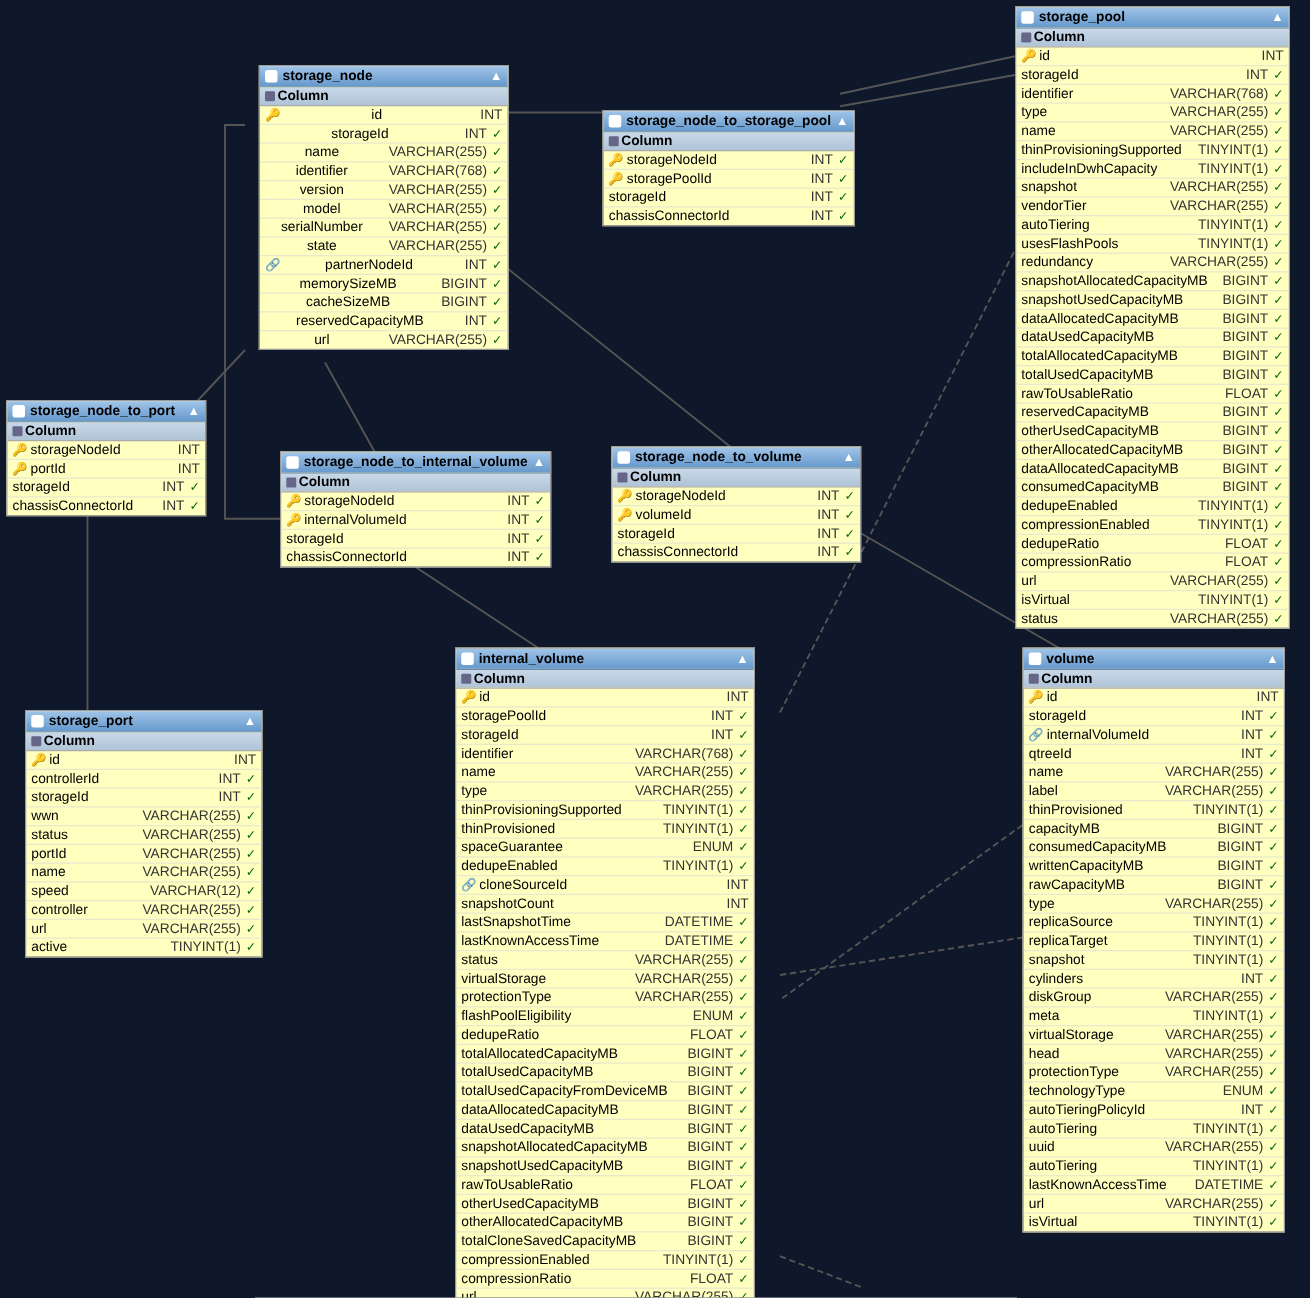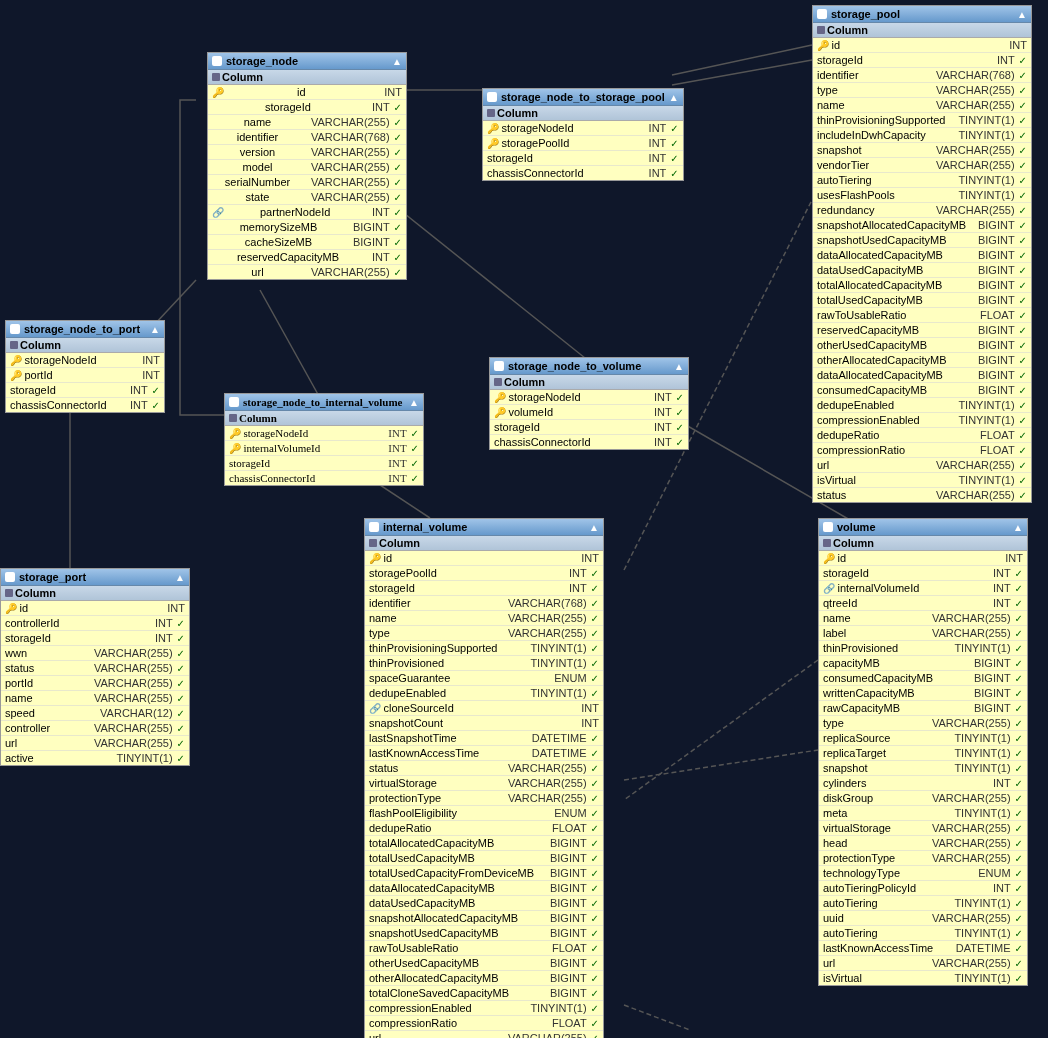--- a/index.html
+++ b/index.html
@@ -446,21 +446,21 @@
         <span class="row-type">INT</span>
         <span class="row-check">✓</span>
       </div>
     <div class="table-row">
         <span class="row-name">chassisConnectorId</span>
         <span class="row-type">INT</span>
         <span class="row-check">✓</span>
       </div>
   </div>
 
-  <div class="table-box" style="left:224px;top:393px;min-width:200px;font-family:Liberation Serif, serif;">
+  <div class="table-box" style="left:224px;top:361px;min-width:200px;">
     <div class="table-header">
       <span class="table-header-icon"></span>
       <span>storage_node_to_internal_volume</span>
       <span style="margin-left:auto;color:#fff;font-size:10px;">▲</span>
     </div>
     <div class="col-header">
       <span class="col-header-icon"></span>
       <span>Column</span>
     </div>
     <div class="table-row">
@@ -849,21 +849,21 @@
         <span class="row-type">VARCHAR(255)</span>
         <span class="row-check">✓</span>
       </div>
     <div class="table-row">
         <span class="row-name">isVirtual</span>
         <span class="row-type">TINYINT(1)</span>
         <span class="row-check">✓</span>
       </div>
   </div>
 
-  <div class="table-box" style="left:0;top:568px;min-width:190px;">
+  <div class="table-box" style="left:20px;top:568px;min-width:190px;">
     <div class="table-header">
       <span class="table-header-icon"></span>
       <span>storage_port</span>
       <span style="margin-left:auto;color:#fff;font-size:10px;">▲</span>
     </div>
     <div class="col-header">
       <span class="col-header-icon"></span>
       <span>Column</span>
     </div>
     <div class="table-row">

